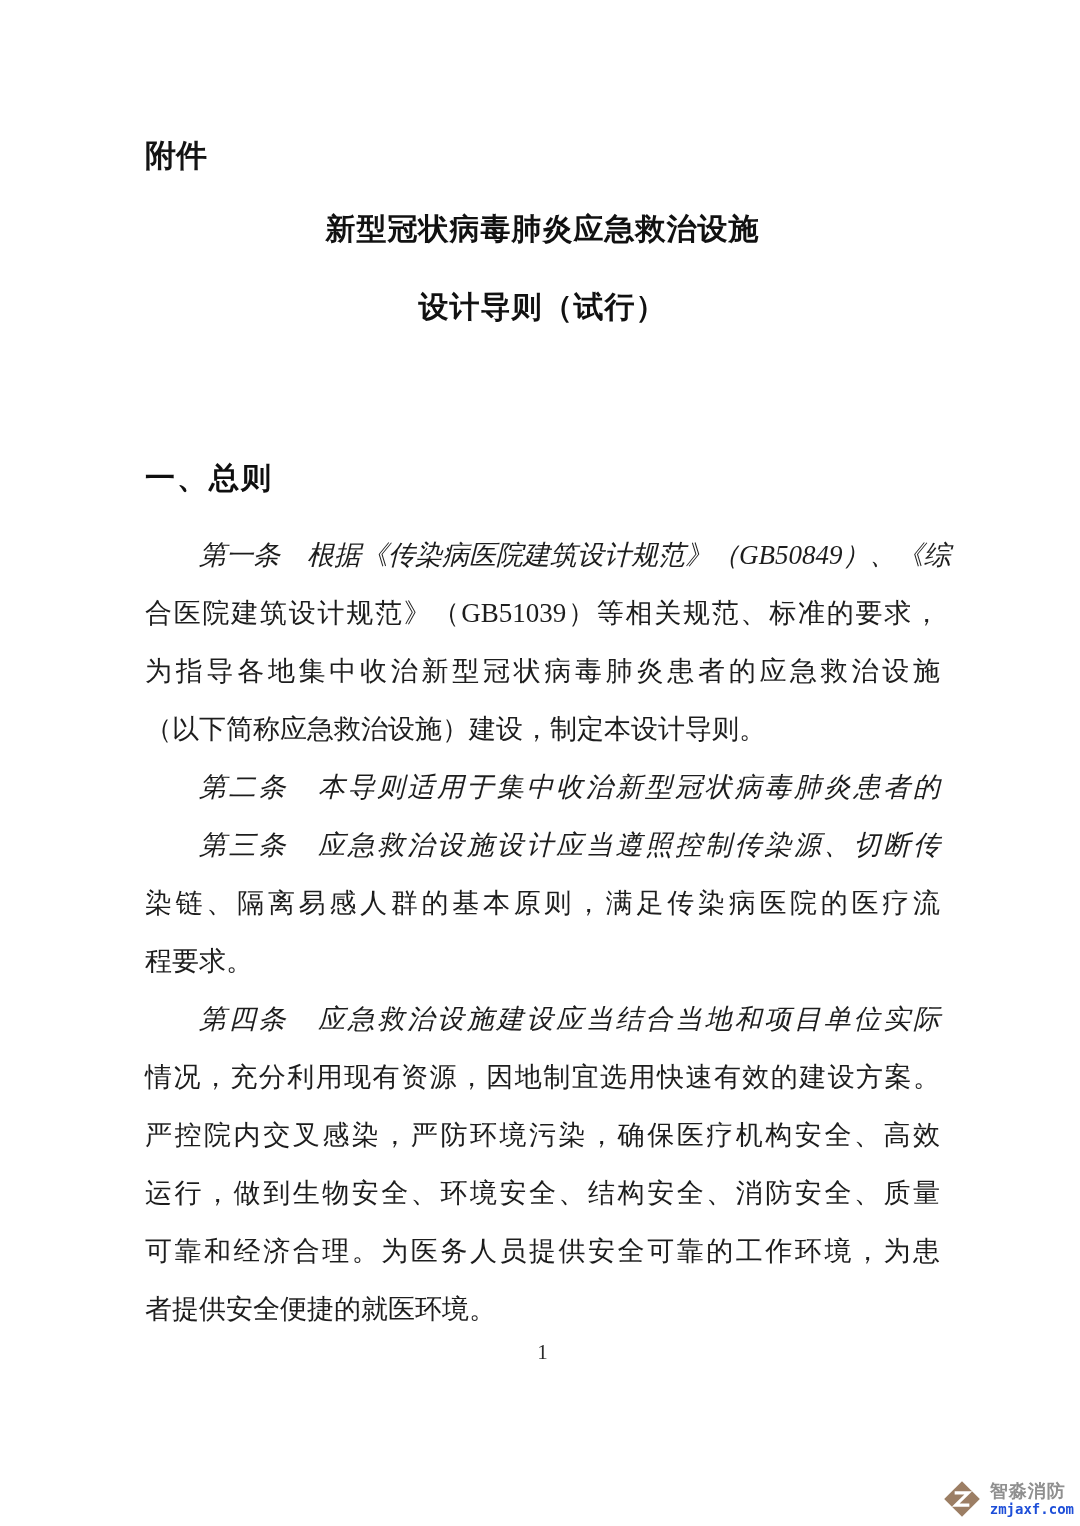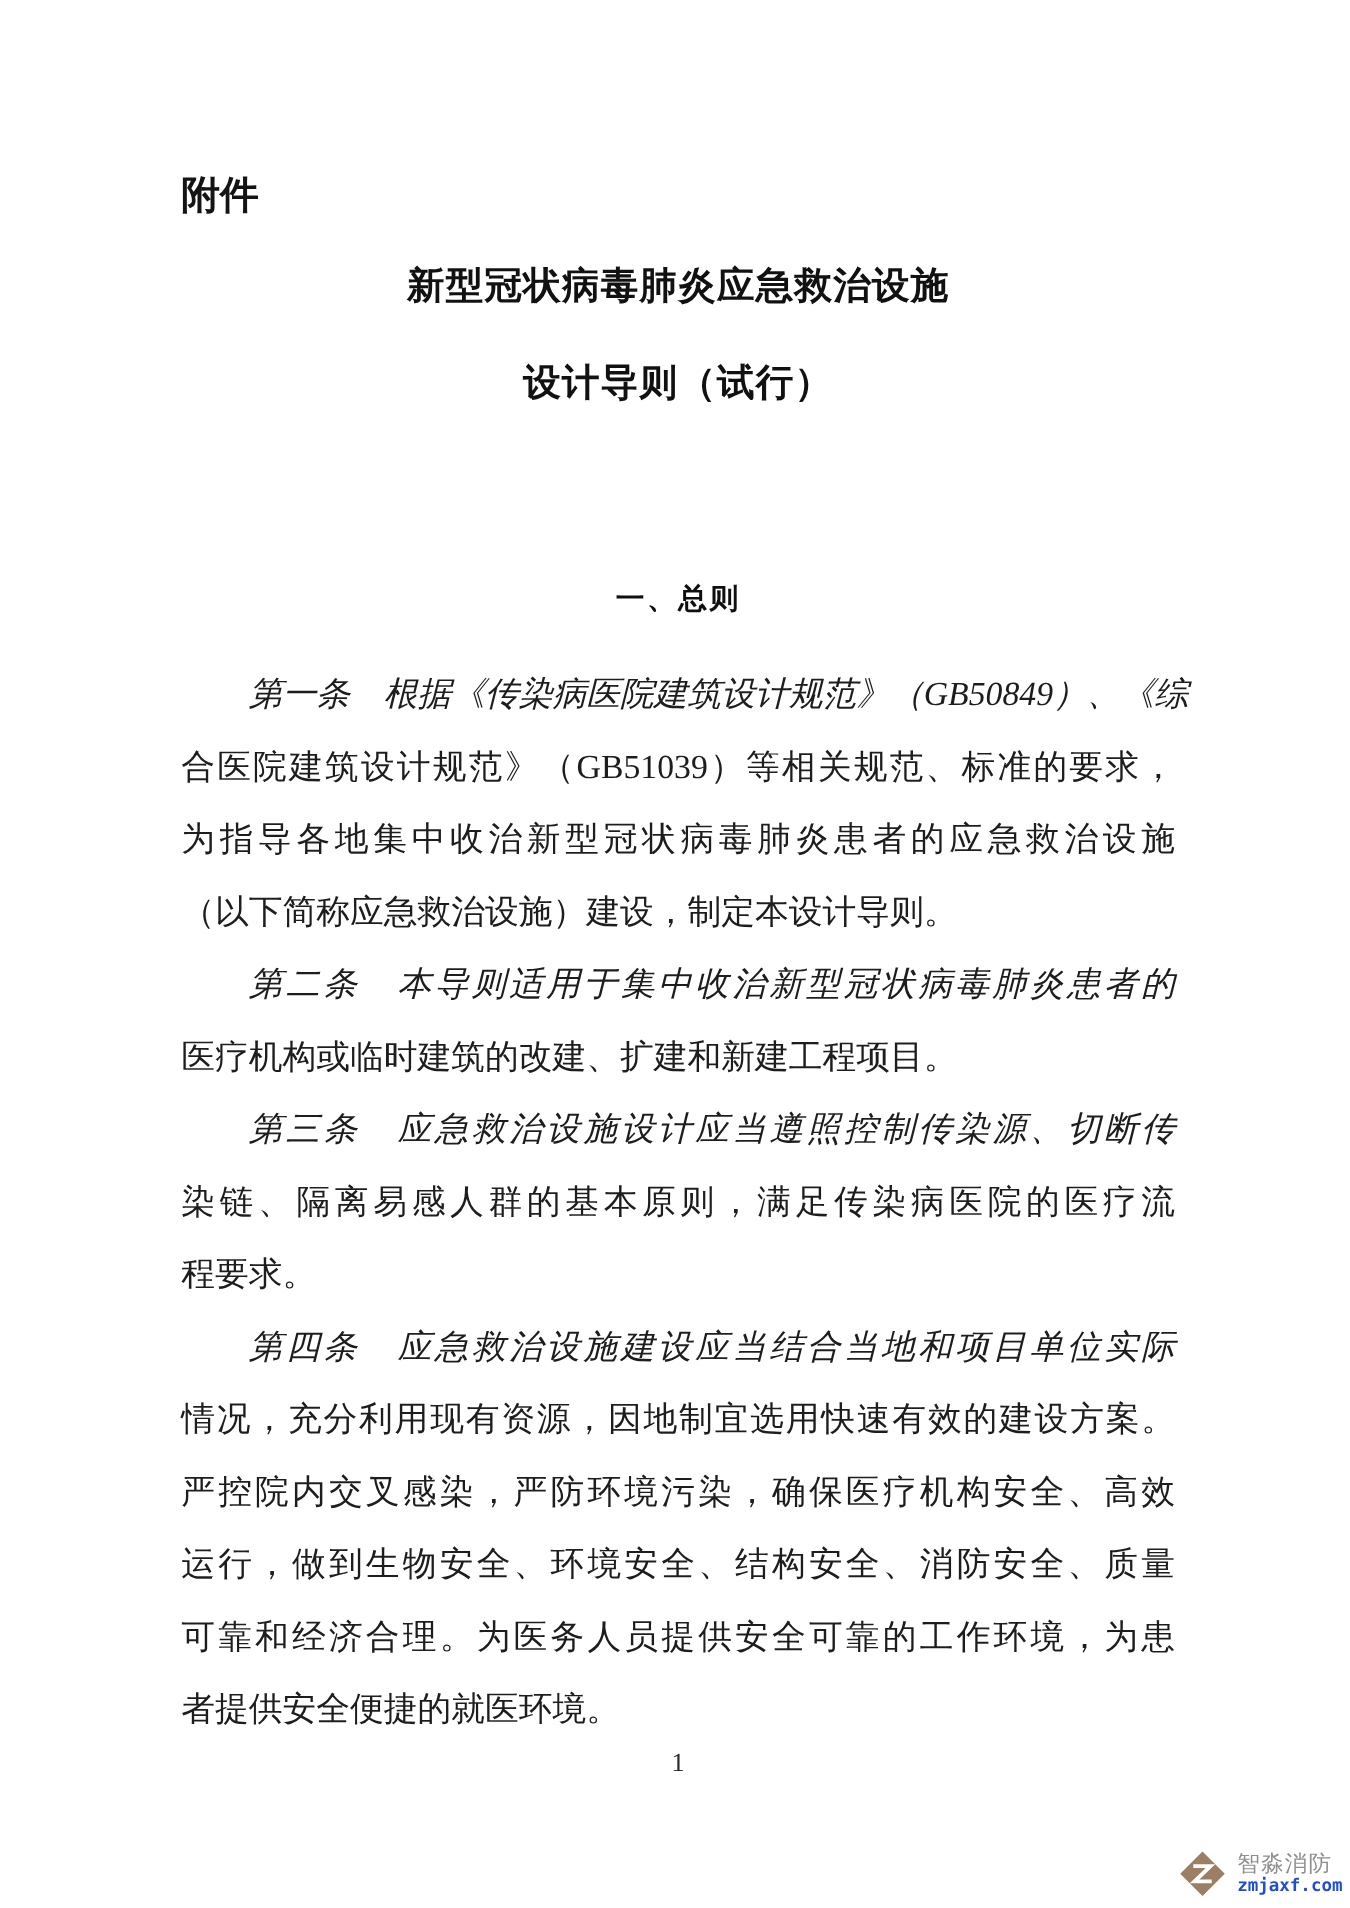--- a/index.html
+++ b/index.html
@@ -25,24 +25,23 @@
     text-align: center;
     font-family: "Liberation Serif", serif;
     font-weight: 700;
     font-size: 30px;
     color: #111111;
   }
   .doc-title.line1 { margin-top: 32px; line-height: 46px; letter-spacing: 1px; }
   .doc-title.line2 { margin-top: 32px; line-height: 46px; letter-spacing: 1px; }
   .section-heading {
     margin-top: 128px;
-    text-align: center;
     font-family: "Liberation Sans", sans-serif;
     font-weight: 700;
-    font-size: 23px;
+    font-size: 30px;
     line-height: 40px;
     color: #0f0f0f;
     letter-spacing: 2px;
   }
   .body-text {
     margin-top: 28px;
     font-size: 27px;
     line-height: 58px;
     color: #1d1d1d;
   }
@@ -67,21 +66,21 @@
     bottom: 6px;
     display: flex;
     align-items: center;
     gap: 7px;
   }
   .wm-text { display: flex; flex-direction: column; }
   .wm-brand {
     font-family: "Liberation Sans", sans-serif;
     font-size: 18px;
     line-height: 21px;
-    font-weight: 400;
+    font-weight: 700;
     letter-spacing: 1px;
     color: #8f8f8f;
   }
   .wm-domain {
     font-family: "DejaVu Sans Mono", monospace;
     font-size: 14px;
     line-height: 15px;
     font-weight: 700;
     color: #1d4ed8;
   }
@@ -102,21 +101,20 @@
 
     <div class="para">
       <div class="line first">第一条　根据《传染病医院建筑设计规范》（GB50849）、《综</div>
       <div class="line">合医院建筑设计规范》（GB51039）等相关规范、标准的要求，</div>
       <div class="line">为指导各地集中收治新型冠状病毒肺炎患者的应急救治设施</div>
       <div class="line end">（以下简称应急救治设施）建设，制定本设计导则。</div>
     </div>
 
     <div class="para">
       <div class="line first">第二条　本导则适用于集中收治新型冠状病毒肺炎患者的</div>
-      <div class="line end">医疗机构或临时建筑的改建、扩建和新建工程项目。</div>
     </div>
 
     <div class="para">
       <div class="line first">第三条　应急救治设施设计应当遵照控制传染源、切断传</div>
       <div class="line">染链、隔离易感人群的基本原则，满足传染病医院的医疗流</div>
       <div class="line end">程要求。</div>
     </div>
 
     <div class="para">
       <div class="line first">第四条　应急救治设施建设应当结合当地和项目单位实际</div>

